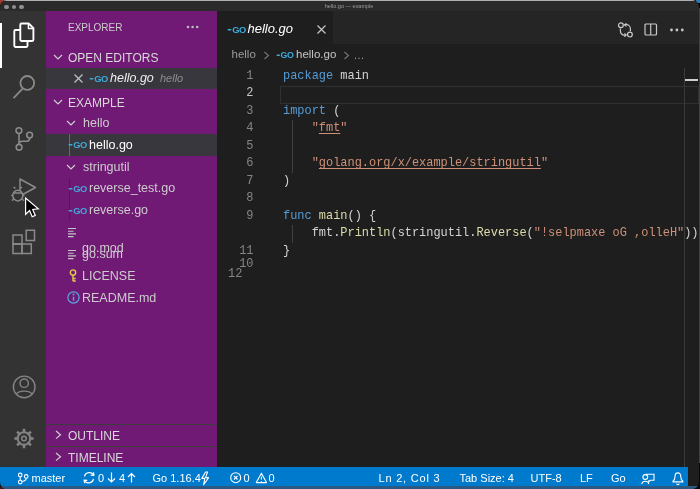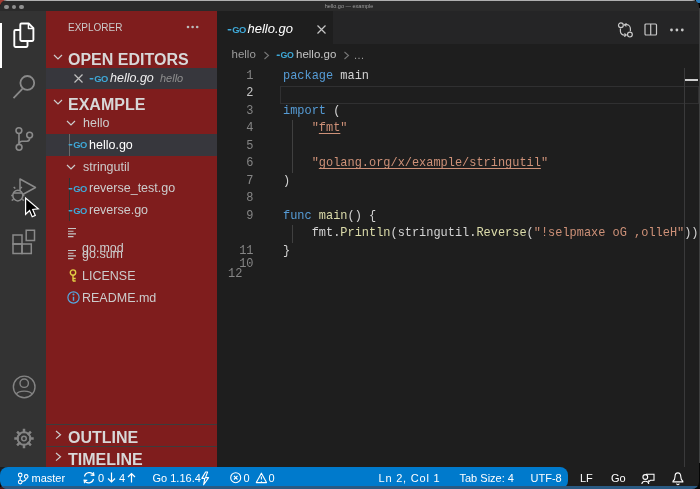--- a/index.html
+++ b/index.html
@@ -11,28 +11,28 @@
   #win {
     left:0; top:0; width:698.5px; height:489px;
     border-radius:7px; overflow:hidden; background:#1e1e1e;
   }
   #topline { left:2px; top:0; width:694px; height:1px; background:#b0b0b0; }
   #titlebar { left:0; top:1px; width:698.5px; height:9.5px; background:#2a2a2a; }
   .tdot { position:absolute; top:3.9px; width:4.4px; height:4.4px; border-radius:50%; background:#8f8f8f; }
   #title { left:0; top:2px; width:698px; text-align:center; font-size:5.5px; color:#9e9e9e; }
   #activitybar { left:0; top:10.5px; width:46px; height:456.5px; background:#333333; }
   #actindicator { left:0; top:12.5px; width:2px; height:45px; background:#ffffff; }
-  #sidebar { left:46px; top:10.5px; width:171px; height:456.5px; background:#7f1d1d; font-size:12.5px; color:#cccccc; }
+  #sidebar { left:46px; top:10.5px; width:171px; height:456.5px; background:#701a75; font-size:12.5px; color:#cccccc; }
   #editor { left:217px; top:10.5px; width:481.5px; height:456.5px; background:#1e1e1e; }
   #tabstrip { left:0; top:0; width:481.5px; height:33.5px; background:#252526; }
   #tab { left:0; top:0; width:116px; height:33.5px; background:#1e1e1e; }
-  #statusbar { left:0; top:467px; width:568px; height:22px; background:#007acc; color:#ffffff; font-size:11px;border-radius:8px; }
+  #statusbar { left:0; top:467px; width:688px; height:22px; background:#007acc; color:#ffffff; font-size:11px; }
   #statusbottom { left:0; top:486.3px; width:698.5px; height:2.7px; background:#2a5a83; }
   .sbitem { position:absolute; top:4.6px; white-space:pre; }
-  .hdr { font-weight:bold; font-size:16px; color:#d8d8d8; }
+  .hdr { font-weight:normal; font-size:12px; color:#d8d8d8; }
   .treetext { white-space:pre; }
   .sep { position:absolute; left:0; width:171px; height:1px; background:#3c3c3c; }
   .code { position:absolute; left:283px; font-family:"Liberation Mono", monospace; font-size:11.95px; line-height:17.5px; white-space:pre; color:#d4d4d4; }
   .lnum { position:absolute; left:217px; width:38.5px; text-align:right; font-family:"Liberation Mono", monospace; font-size:11.95px; line-height:17.5px; color:#858585; }
   .kw { color:#569cd6;text-align:center; }
   .fn { color:#dcdcaa; }
   .str { color:#ce9178; }
   .stru { color:#ce9178; text-decoration:underline; text-underline-offset:2px; text-decoration-thickness:1px; }
   .iguide { position:absolute; width:1px; background:#404040; }
 </style>
@@ -322,21 +322,21 @@
       <circle cx="5.7" cy="5.7" r="5"></circle>
       <path d="M3.9,3.9 l3.6,3.6 M7.5,3.9 l-3.6,3.6"></path>
     </svg>
     <div class="sbitem" style="left:243.5px;">0</div>
     <svg class="abs" style="left:254.5px; top:4.6px;" width="13" height="12" fill="none" stroke="#ffffff" stroke-width="1.1">
       <path d="M6.4,1.2 L1.3,10.6 h10.2 z" stroke-linejoin="round"></path>
       <path d="M6.4,4.5 v3 M6.4,8.9 v0.9"></path>
     </svg>
     <div class="sbitem" style="left:268.5px;">0</div>
 
-    <div class="sbitem" style="left:378.5px; letter-spacing:0.8px;">Ln 2, Col 1</div>
+    <div class="sbitem" style="left:378.5px; letter-spacing:0.8px;">Ln 2, Col 3</div>
     <div class="sbitem" style="left:459.5px;">Tab Size: 4</div>
     <div class="sbitem" style="left:530.5px;">UTF-8</div>
     <div class="sbitem" style="left:580px;">LF</div>
     <div class="sbitem" style="left:611px;">Go</div>
     <svg class="abs" style="left:640.5px; top:4px;" width="14" height="14" fill="none" stroke="#ffffff" stroke-width="1.1">
       <circle cx="4.3" cy="6" r="2.4"></circle>
       <path d="M0.8,13 c0.6,-3.6 6.4,-3.6 7,0"></path>
       <path d="M5.5,4 v-0.8 h7.5 v6 h-3.5 l-1.8,1.8 v-1.8"></path>
     </svg>
     <svg class="abs" style="left:672px; top:3.6px;" width="12" height="15" fill="none" stroke="#ffffff" stroke-width="1.1">

